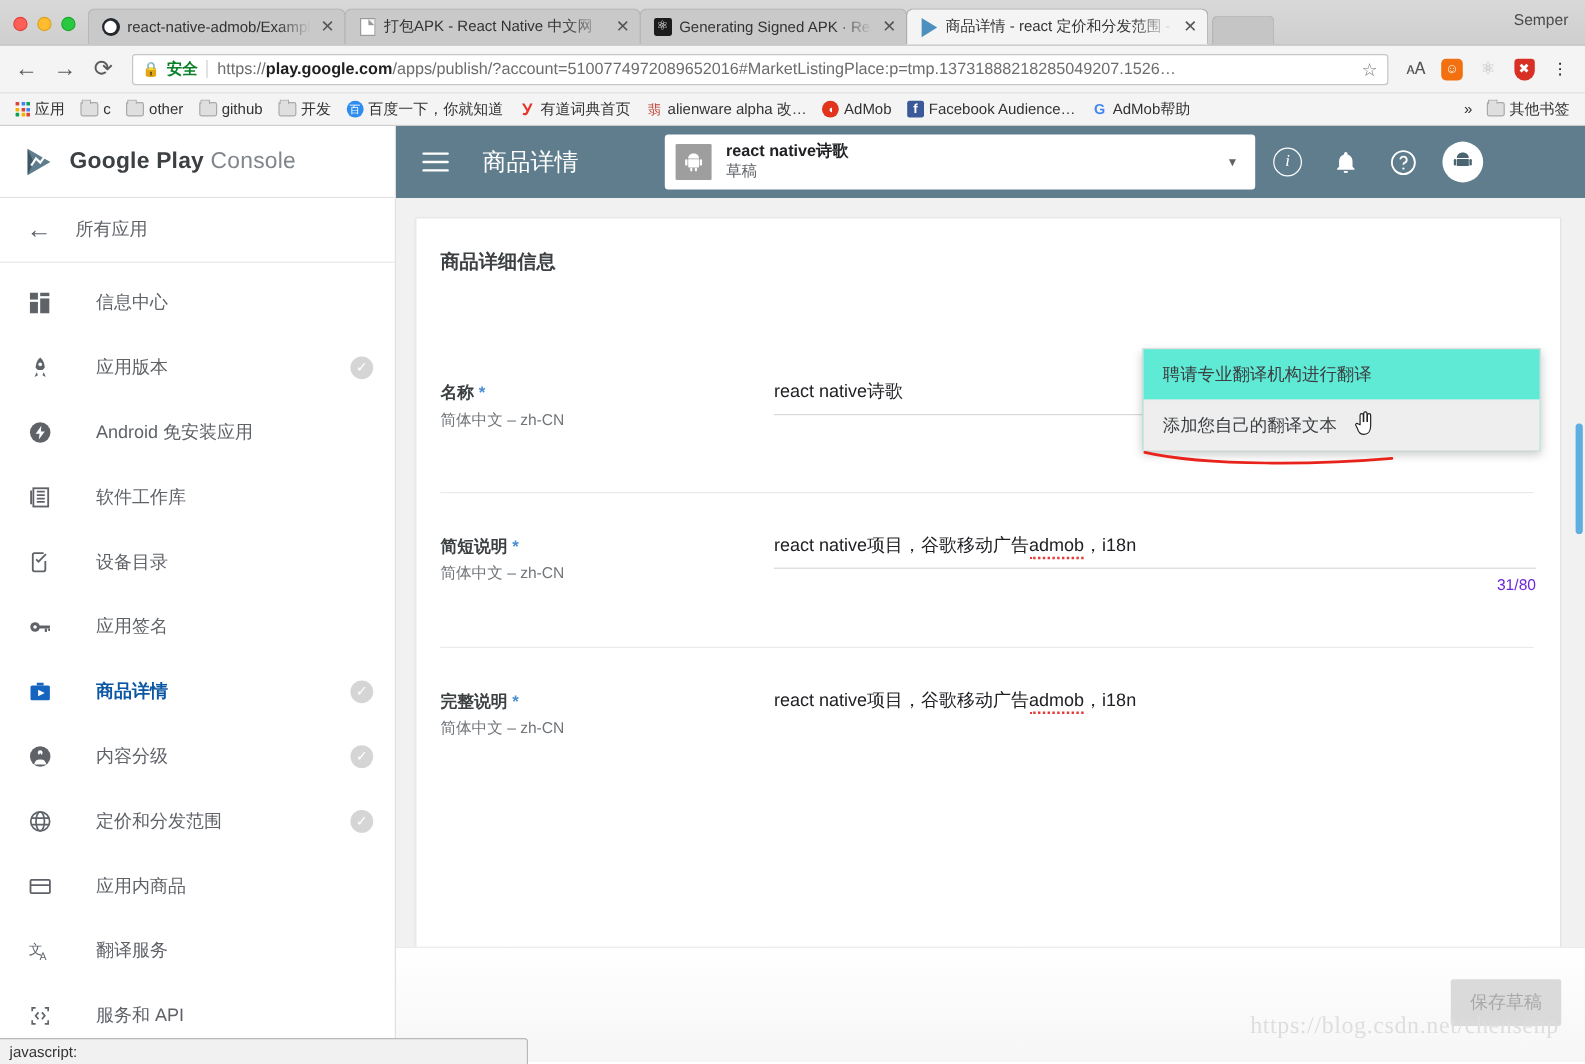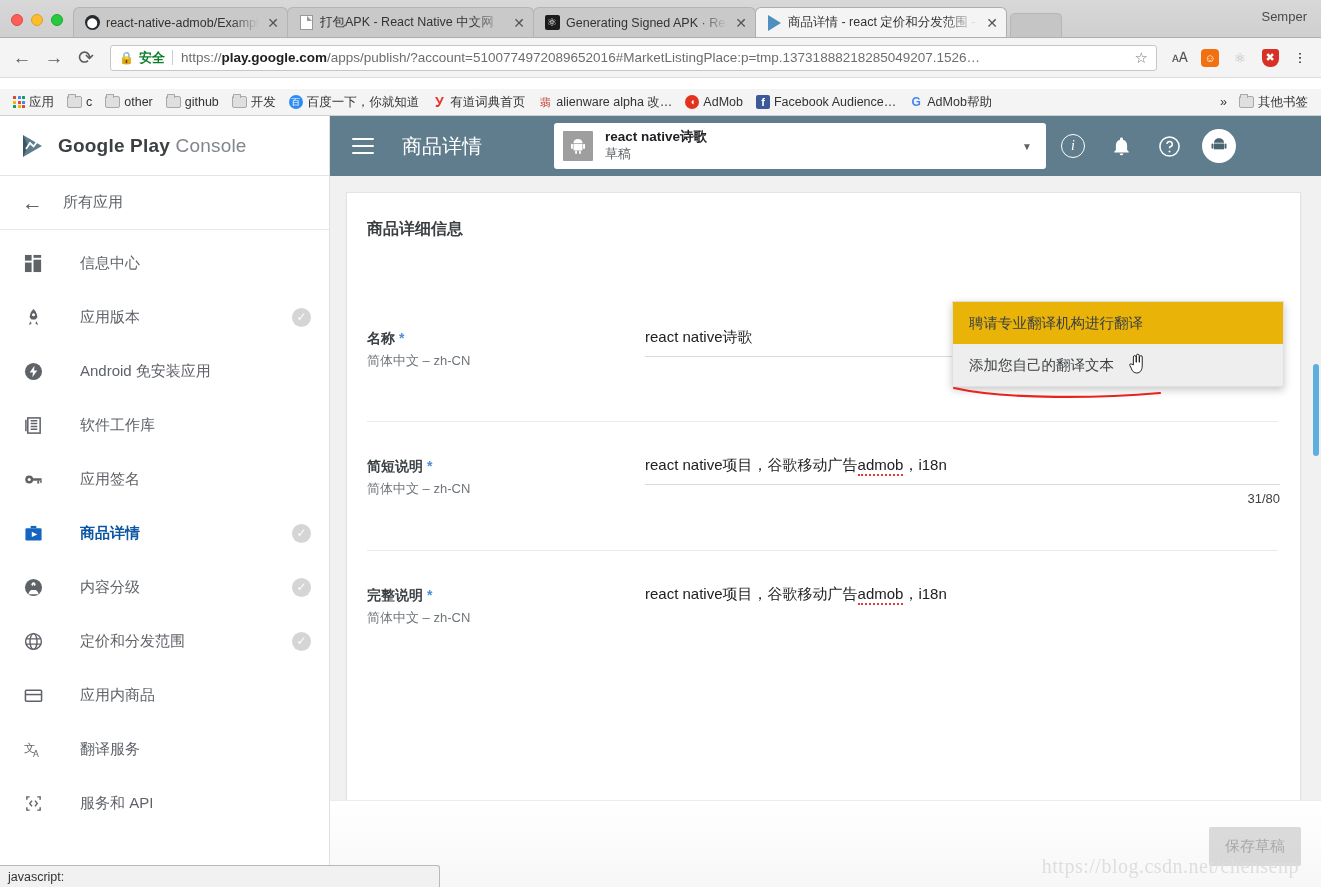--- a/index.html
+++ b/index.html
@@ -118,21 +118,21 @@
                 border-radius:3px 3px 8px 8px; }
   .ext-gray { width:18px;height:18px;opacity:.45;display:flex;align-items:center;justify-content:center;font-size:14px;color:#7a7a7a; }
   .ext-trans { font-size:14px; color:#555; }
 
   .bookmarks {
     height: 27px; background: #f4f4f4;
     display: flex; align-items: center;
     gap: 3px; padding: 0 8px;
     font-size: 12.5px; color: #333;
     border-bottom: 1px solid #cfcfcf;
-    white-space: nowrap; overflow: hidden; margin-top: 11px;
+    white-space: nowrap; overflow: hidden;
   }
   .bm { display: flex; align-items: center; gap: 4px; padding: 2px 5px; border-radius: 3px; }
   .bm-apps { display:grid; grid-template-columns:repeat(3,3px); grid-template-rows:repeat(3,3px); gap:1.5px; }
   .bm-apps i { display:block;width:3px;height:3px;border-radius:.5px; }
   .folder {
     width: 15px; height: 12px; background: #dfdfdf; border: 1px solid #a9a9a9;
     border-radius: 1px 2px 2px 2px; position: relative; flex: none;
   }
   .folder:before { content:""; position:absolute; top:-3px; left:0; width:6px; height:3px; background:#dfdfdf; border:1px solid #a9a9a9; border-bottom:none; border-radius:1px 1px 0 0; }
   .fav-baidu { width:14px;height:14px;border-radius:50%;background:#2d8cf0;color:#fff;font-size:9px;display:flex;align-items:center;justify-content:center;flex:none; }
@@ -235,27 +235,27 @@
   .field .fbody { flex: 1; min-width: 0; }
   .finput {
     font-size: 15px; color: #202124; padding: 4px 0 9px 0;
     border-bottom: 1px solid #d9d9d9;
   }
   .finput.noline { border-bottom: none; }
   .misspell {
     border-bottom: 2px dotted #e53935;
     padding-bottom: 1px;
   }
-  .counter { text-align: right; font-size: 13px; color: #404040; padding-top: 6px; }
+  .counter { text-align: right; font-size: 13px; color: #6d28d9; padding-top: 6px; }
   .divider { height: 1px; background: #eaeaea; margin: 0 22px 0 20px; }
 
   
   .dropdown {
     position: absolute; left: 952px; top: 185px; width: 332px;
-    background: #eab308; border: 1px solid #e0e0e0;
+    background: #5eead4; border: 1px solid #e0e0e0;
     box-shadow: 0 3px 8px rgba(0,0,0,.22);
     z-index: 40;
     text-align: right;
   }
   .dd-item {
     height: 42px; display: flex; align-items: center;
     padding: 0 0 0 16px; font-size: 14.5px; color: #3c4043;
     position: relative;
   }
   .dd-item + .dd-item { border-top: 1px solid #ececec; }
@@ -500,20 +500,29 @@
           <span class="nav-ico">
             <svg viewBox="0 0 20 20" width="19" height="19" fill="none" stroke="#5f6368" stroke-width="1.6">
                 <rect x="4" y="2" width="13" height="16"></rect>
                 <path d="M2 4v12"></path>
                 <path d="M7 5h7M7 8h7M7 11h7M7 14h7"></path>
               </svg>
           </span>
           <span class="nav-label">软件工作库</span>
         </div>
 
+        <div class="navitem">
+          <span class="nav-ico">
+            <svg viewBox="0 0 20 20" width="19" height="19" fill="none" stroke="#5f6368" stroke-width="1.6">
+                <path d="M13 2H5a1.5 1.5 0 0 0-1.5 1.5v13A1.5 1.5 0 0 0 5 18h8a1.5 1.5 0 0 0 1.5-1.5V9"></path>
+                <path d="M6.5 7.5L8.5 9.5 15 3"></path>
+              </svg>
+          </span>
+          <span class="nav-label">设备目录</span>
+        </div>
 
         <div class="navitem">
           <span class="nav-ico">
             <svg viewBox="0 0 20 20" width="19" height="19" fill="#5f6368">
                 <circle cx="5.5" cy="10" r="4.2"></circle>
                 <circle cx="5.5" cy="10" r="1.6" fill="#fff"></circle>
                 <rect x="8.5" y="8.7" width="10" height="2.6"></rect>
                 <rect x="14" y="11.3" width="2" height="3"></rect>
                 <rect x="17" y="11.3" width="1.6" height="2.2"></rect>
               </svg>

